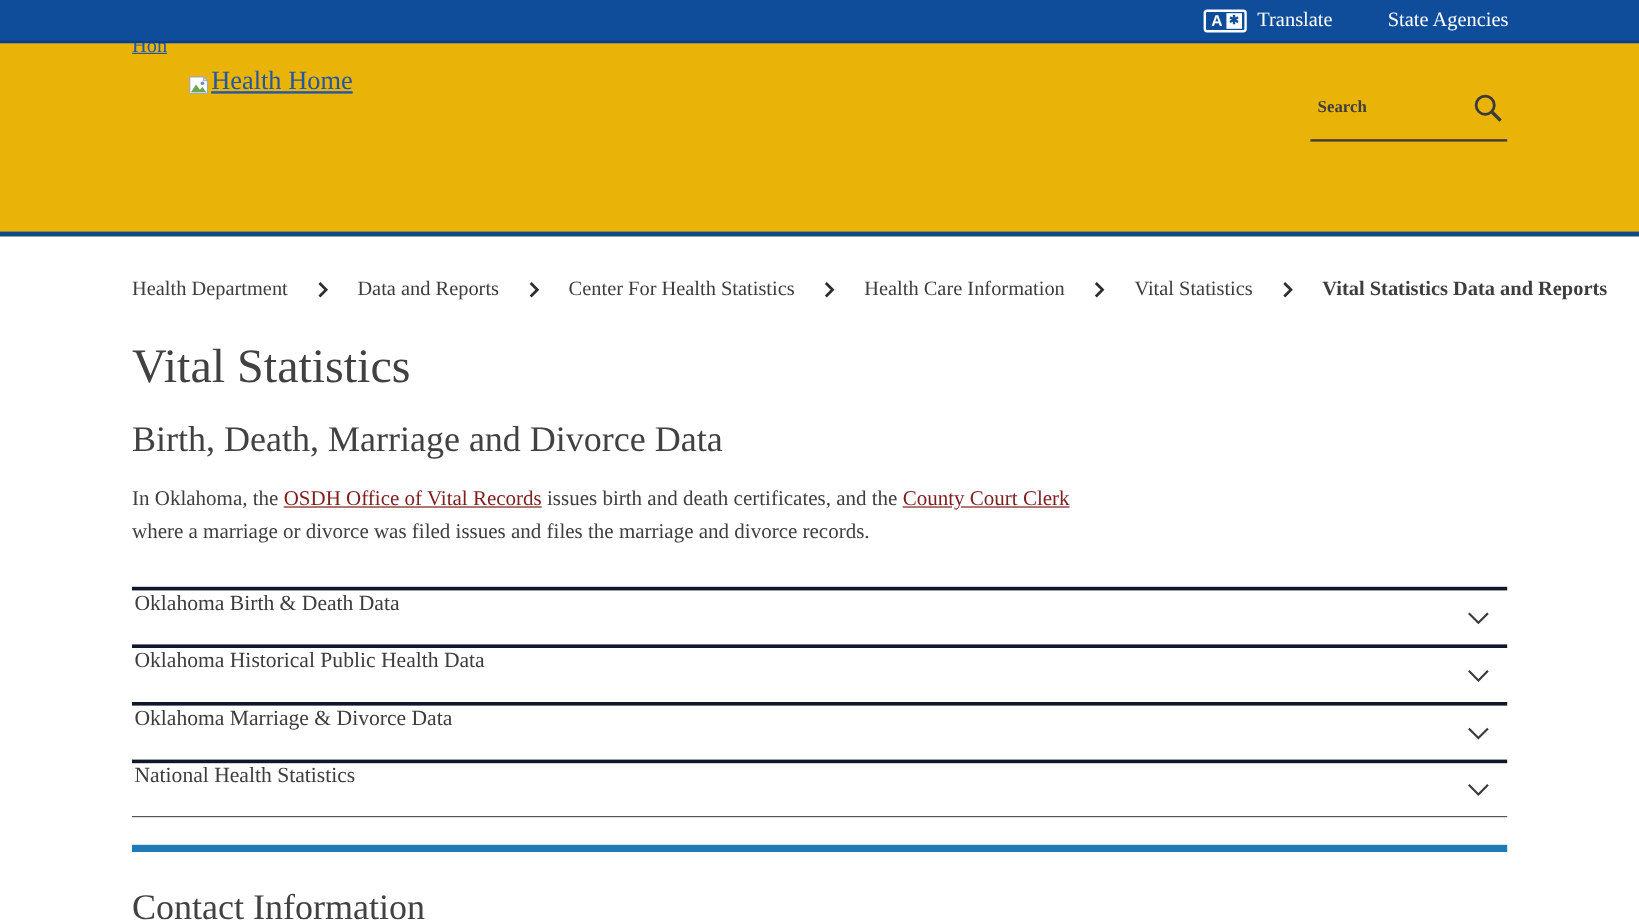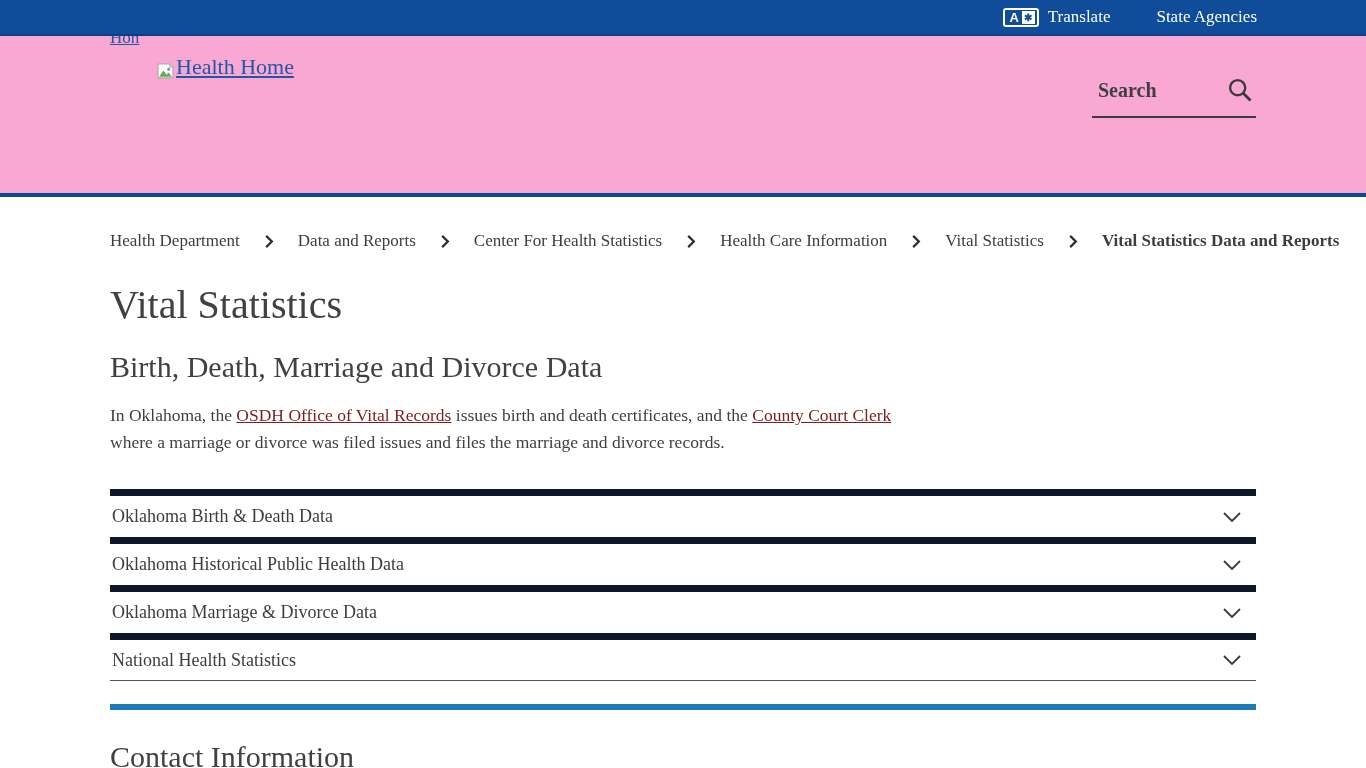--- a/index.html
+++ b/index.html
@@ -15,34 +15,34 @@
     font-size: 17px; text-decoration: none; cursor: pointer; }
   .topbar-link + .topbar-link { margin-left: 46px; }
   .translate-badge { display: inline-flex; align-items: center; border: 2px solid #fff;
     border-radius: 3px; height: 19px; padding: 0 2px 0 4px; }
   .translate-badge .a-glyph { color: #fff; font-weight: bold; font-size: 13px;
     line-height: 1; margin-right: 3px; font-family: "Liberation Sans", sans-serif; }
   .translate-badge .star-box { background: #fff; color: #0f4d9b; font-size: 10px;
     line-height: 13px; width: 13px; height: 13px; text-align: center; font-weight: bold; }
 
   
-  .site-header { position: relative; z-index: 1; height: 161px; background: #f9a8d4;
+  .site-header { position: relative; z-index: 1; height: 161px; background: #eab308;
     border-bottom: 4px solid #0e4a8f; }
   .broken-icon { display: inline-block; vertical-align: middle; }
   .logo-top { position: absolute; left: 110px; top: -42px; z-index: 3; }
   .logo-top-alt { position: absolute; left: 110px; top: -8px; z-index: 0;
     color: #2257a5; font-size: 17px; text-decoration: underline; cursor: pointer; }
   .logo-main { position: absolute; left: 110px; top: 18px; display: flex;
     align-items: flex-end; gap: 2px; color: #2257a5; font-size: 22px;
     text-decoration: underline; cursor: pointer; padding-left: 47px; }
 
   .search-group { position: absolute; left: 1092px; top: 34px; width: 164px;
     border-bottom: 2px solid #3c3c3c; padding: 6px 2px 12px 6px; display: flex;
     align-items: center; justify-content: space-between; cursor: text; }
-  .search-label { font-size: 20px; font-weight: bold; color: #3f3f3f; }
+  .search-label { font-size: 14px; font-weight: bold; color: #3f3f3f; }
   .search-btn { background: none; border: none; cursor: pointer; padding: 0;
     display: flex; align-items: center; }
 
   .main-nav { position: absolute; left: 110px; top: 118px; display: flex;
     column-gap: 47px; }
   .main-nav .nav-item { font-size: 18px; color: #3b3b3b; text-decoration: none;
     cursor: pointer; white-space: nowrap; }
 
   
   .content { margin-left: 110px; width: 1146px; }
@@ -55,22 +55,22 @@
   .crumb-sep { display: inline-flex; align-items: center; margin: 0 2px; }
 
   .page-title { margin-top: 30px; font-size: 40px; font-weight: 400; color: #414141; }
   .page-subtitle { margin-top: 22px; font-size: 30px; font-weight: 400; color: #414141; }
 
   .intro { margin-top: 18px; max-width: 815px; font-size: 17.5px; line-height: 27px;
     color: #3f3f3f; }
   .intro a { color: #7f1d1d; text-decoration: underline; cursor: pointer; }
 
   .accordion { margin-top: 33px; }
-  .accordion-row { display: flex; align-items: center; justify-content: space-between;
-    height: 48px; border-top: 7px solid #0f172a; cursor: pointer; }
+  .accordion-row { display: flex; justify-content: space-between;
+    height: 48px; border-top: 3px solid #0f172a; cursor: pointer; }
   .accordion-row:last-child { border-bottom: 1px solid #555; }
   .accordion-label { font-size: 18px; color: #3d3d3d; padding-left: 2px; }
   .accordion-chevron { margin-right: 14px; display: flex; align-items: center; }
 
   .blue-divider { margin-top: 23px; height: 6px; background: #1e7bb8; }
 
   .contact-heading { margin-top: 30px; font-size: 30px; font-weight: 400;
     color: #414141; }
 </style>
 </head>

